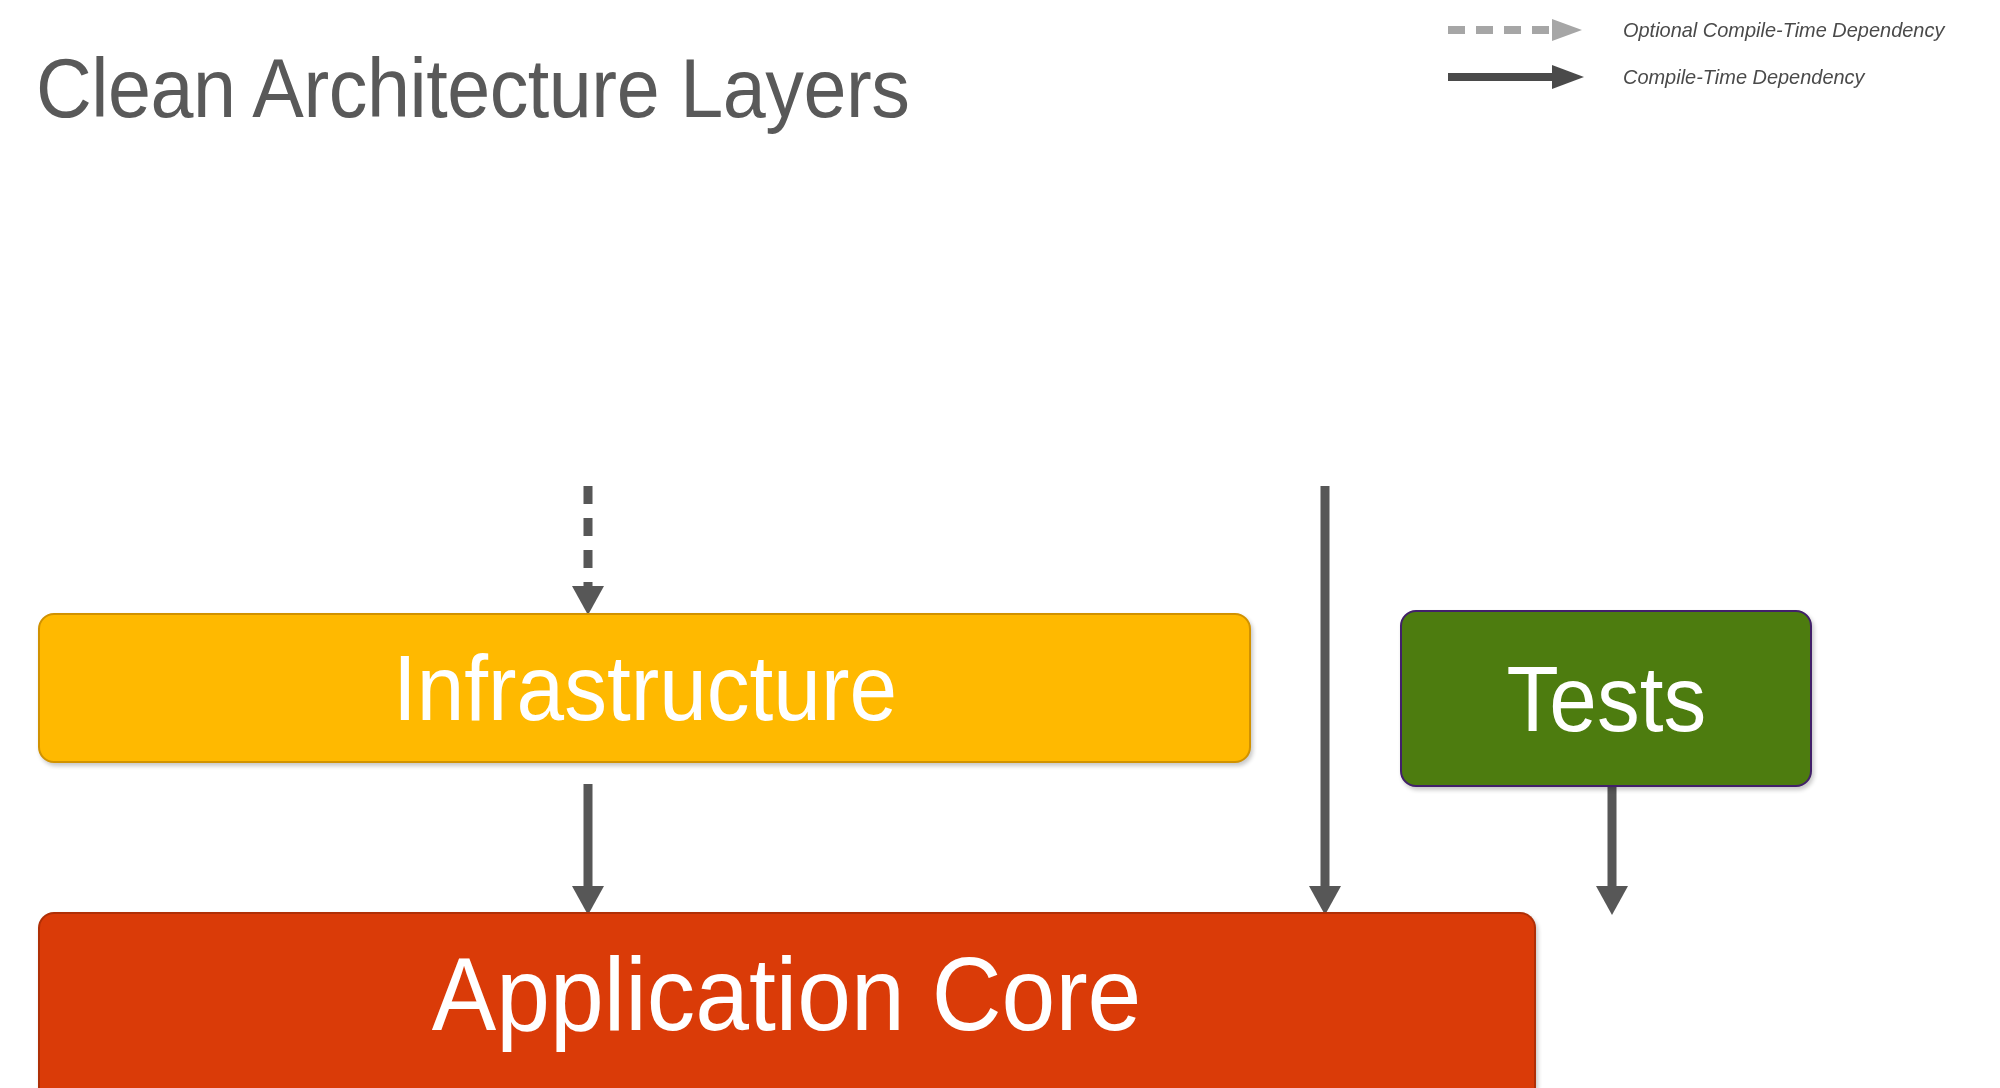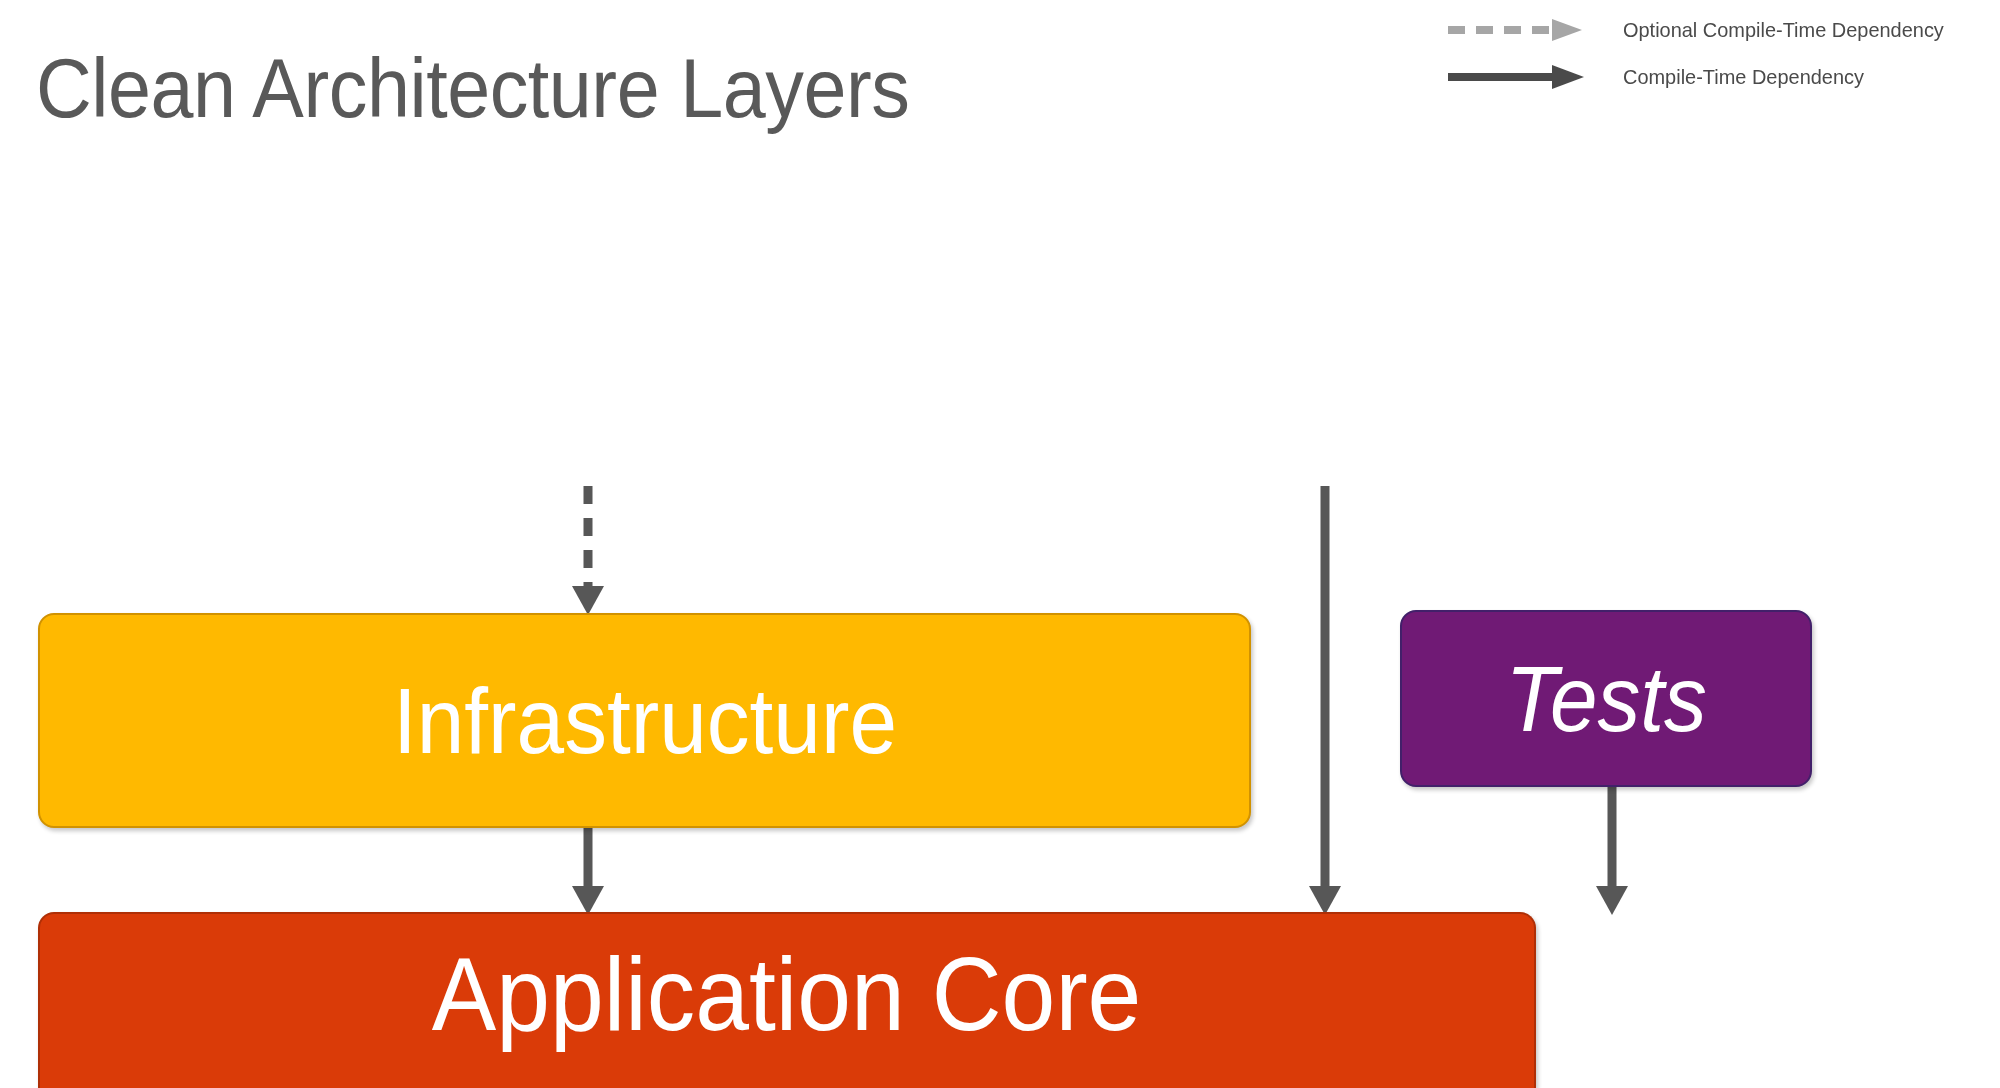--- a/index.html
+++ b/index.html
@@ -35,20 +35,21 @@
     line-height: 1.1;
   }
 
   
   #legend {
     position: absolute;
     left: 1448px;
     top: 10px;
     width: 540px;
     height: 90px;
+    font-style: italic;
   }
   .legend-row {
     position: absolute;
     left: 0;
     height: 40px;
     width: 540px;
   }
   .legend-row.row-0 { top: 6px; }
   .legend-row.row-1 { top: 53px; }
   .legend-glyph {
@@ -98,34 +99,33 @@
     height: 176px;
     background: #0A7CD0;
     border: 2px solid #0A60A8;
   }
   #box-user-interface .layer-label { font-size: 98px; }
 
   #box-infrastructure {
     left: 38px;
     top: 613px;
     width: 1213px;
-    height: 215px;
+    height: 150px;
     background: #FFB900;
     border: 2px solid #D19200;
   }
   #box-infrastructure .layer-label { font-size: 92px; }
 
   #box-tests {
     left: 1400px;
     top: 610px;
     width: 412px;
     height: 177px;
-    background: #701a75;
+    background: #4d7c0f;
     border: 2px solid #42206A;
-    font-style: italic;
   }
   #box-tests .layer-label { font-size: 92px; }
 
   #box-application-core {
     left: 38px;
     top: 912px;
     width: 1498px;
     height: 176px;
     background: #DA3B08;
     border: 2px solid #AF2F06;

